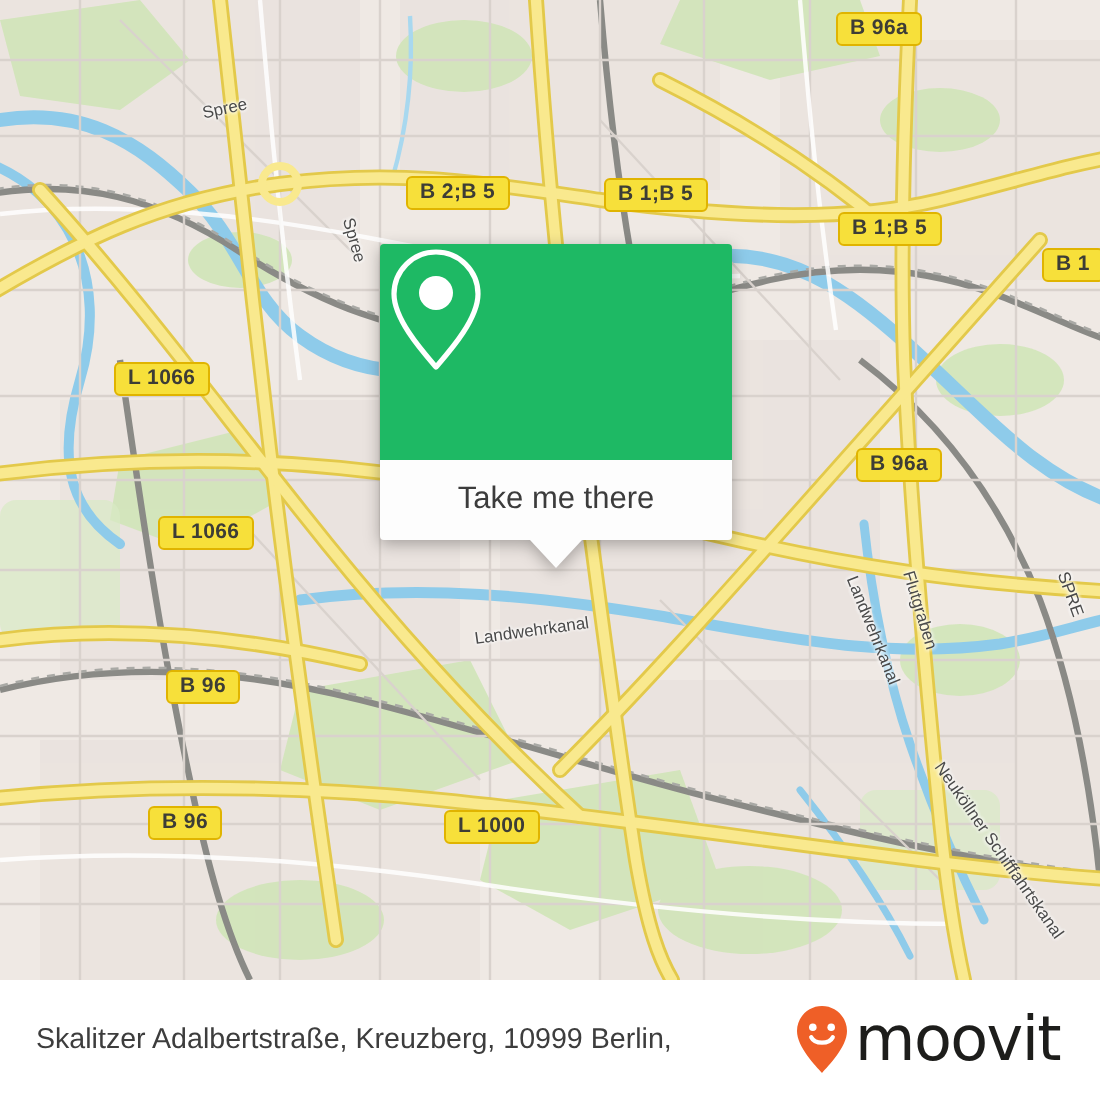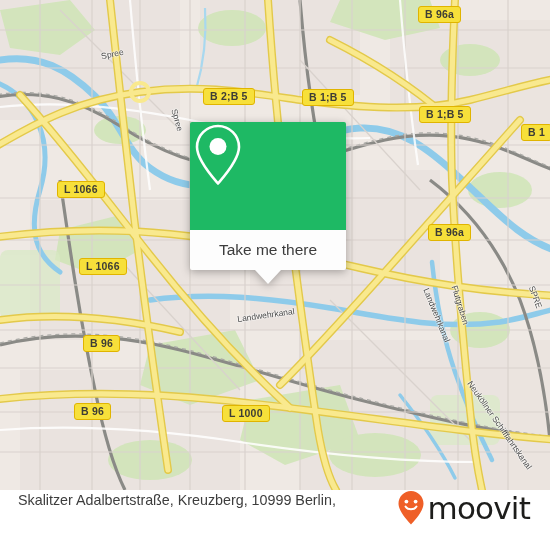--- a/index.html
+++ b/index.html
@@ -72,21 +72,21 @@
     font-size:11.5px;
     white-space:nowrap;
     z-index:30;
     font-family:"Liberation Sans", sans-serif;
   }
 
   
   #popup {
     position:absolute;
     left:190px; top:122px;
-    width:156px;
+    width:176px;
     z-index:40;
     filter:drop-shadow(0 2px 4px rgba(0,0,0,.30));
   }
   #popup-head {
     height:108px;
     background:#1eb964;
     border-radius:2px 2px 0 0;
     display:flex; align-items:center; justify-content:center;
   }
   #popup-body {
@@ -107,21 +107,21 @@
     border-right:13px solid transparent;
     border-top:14px solid #fdfdfd;
   }
 
   
   #footer {
     position:absolute;
     left:0; top:490px;
     width:550px; height:60px;
     background:#ffffff;
-    display:flex; align-items:flex-start;
+    display:flex; align-items:center;
     padding:0 18px;
     z-index:50;
   }
   #address {
     flex:1;
     color:#3d3d3d;
     font-size:14.3px;
     line-height:1.42;
     font-family:"Liberation Sans", sans-serif;
   }

